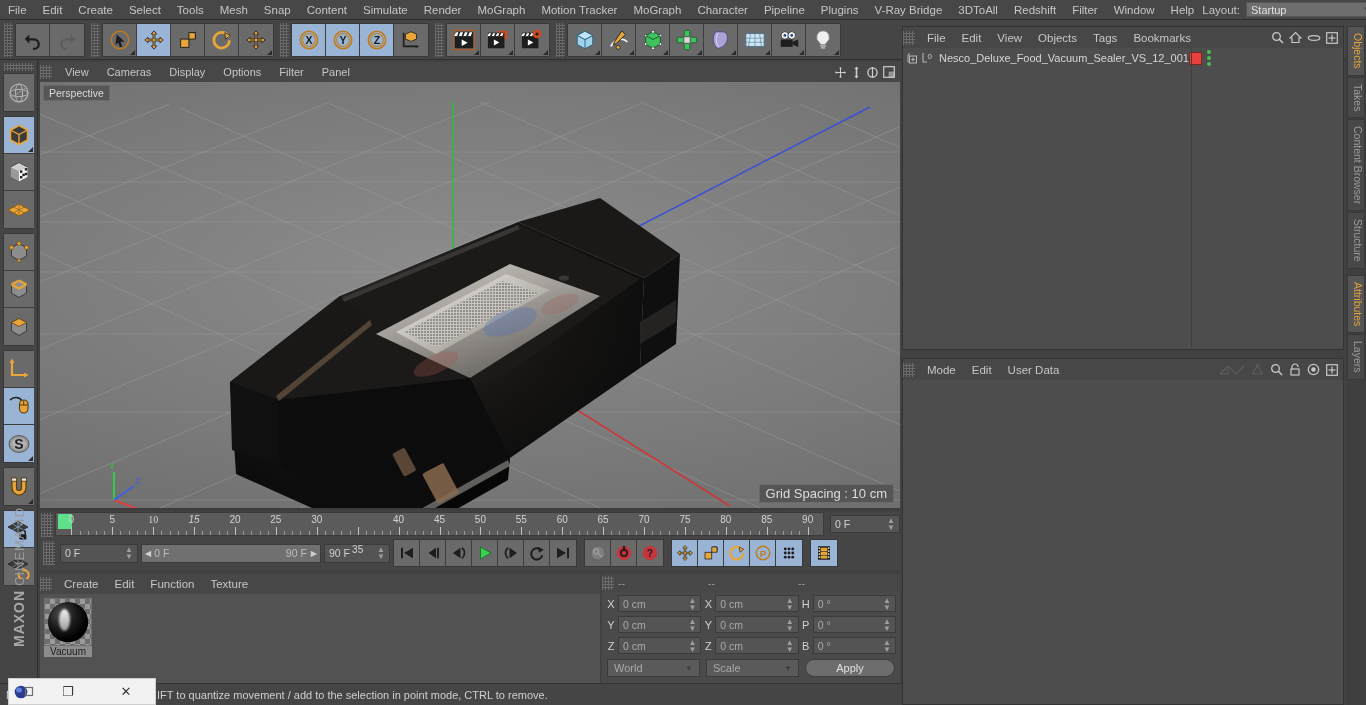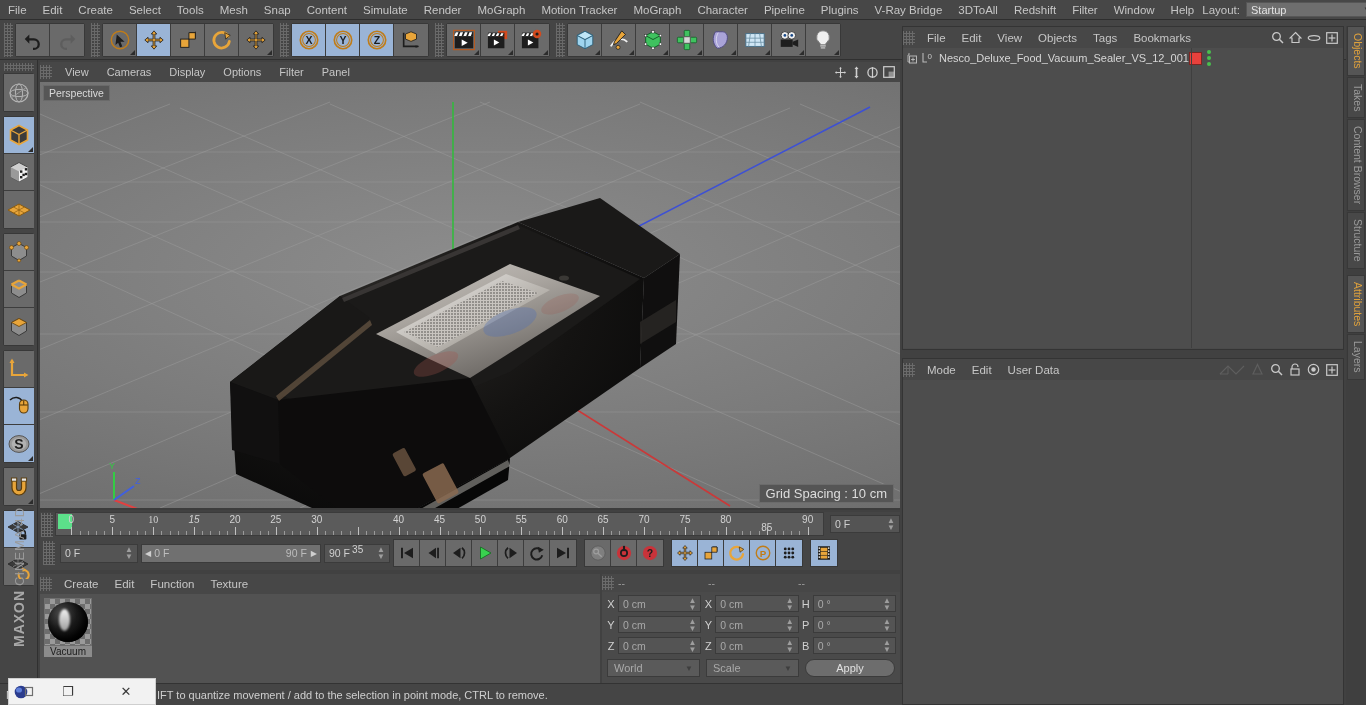--- a/index.html
+++ b/index.html
@@ -874,21 +874,21 @@
           <div class="tick-lbl" style="left: 66%;">60</div>
           <div class="tick maj" style="left: 66%;"></div>
           <div class="tick-lbl" style="left: 71.3333%;">65</div>
           <div class="tick maj" style="left: 71.3333%;"></div>
           <div class="tick-lbl" style="left: 76.6667%;">70</div>
           <div class="tick maj" style="left: 76.6667%;"></div>
           <div class="tick-lbl" style="left: 82%;">75</div>
           <div class="tick maj" style="left: 82%;"></div>
           <div class="tick-lbl" style="left: 87.3333%;">80</div>
           <div class="tick maj" style="left: 87.3333%;"></div>
-          <div class="tick-lbl" style="left: 92.6667%; margin-top: 8px;">85</div>
+          <div class="tick-lbl" style="left: 92.6667%;">85</div>
           <div class="tick maj" style="left: 92.6667%;"></div>
           <div class="tick-lbl" style="left: 98%;">90</div>
           <div class="tick maj" style="left: 98%;"></div>
           <div class="tick min" style="left: 3.06667%;"></div>
           <div class="tick min" style="left: 4.13333%;"></div>
           <div class="tick min" style="left: 5.2%;"></div>
           <div class="tick min" style="left: 6.26667%;"></div>
           <div class="tick min" style="left: 8.4%;"></div>
           <div class="tick min" style="left: 9.46667%;"></div>
           <div class="tick min" style="left: 10.5333%;"></div>

